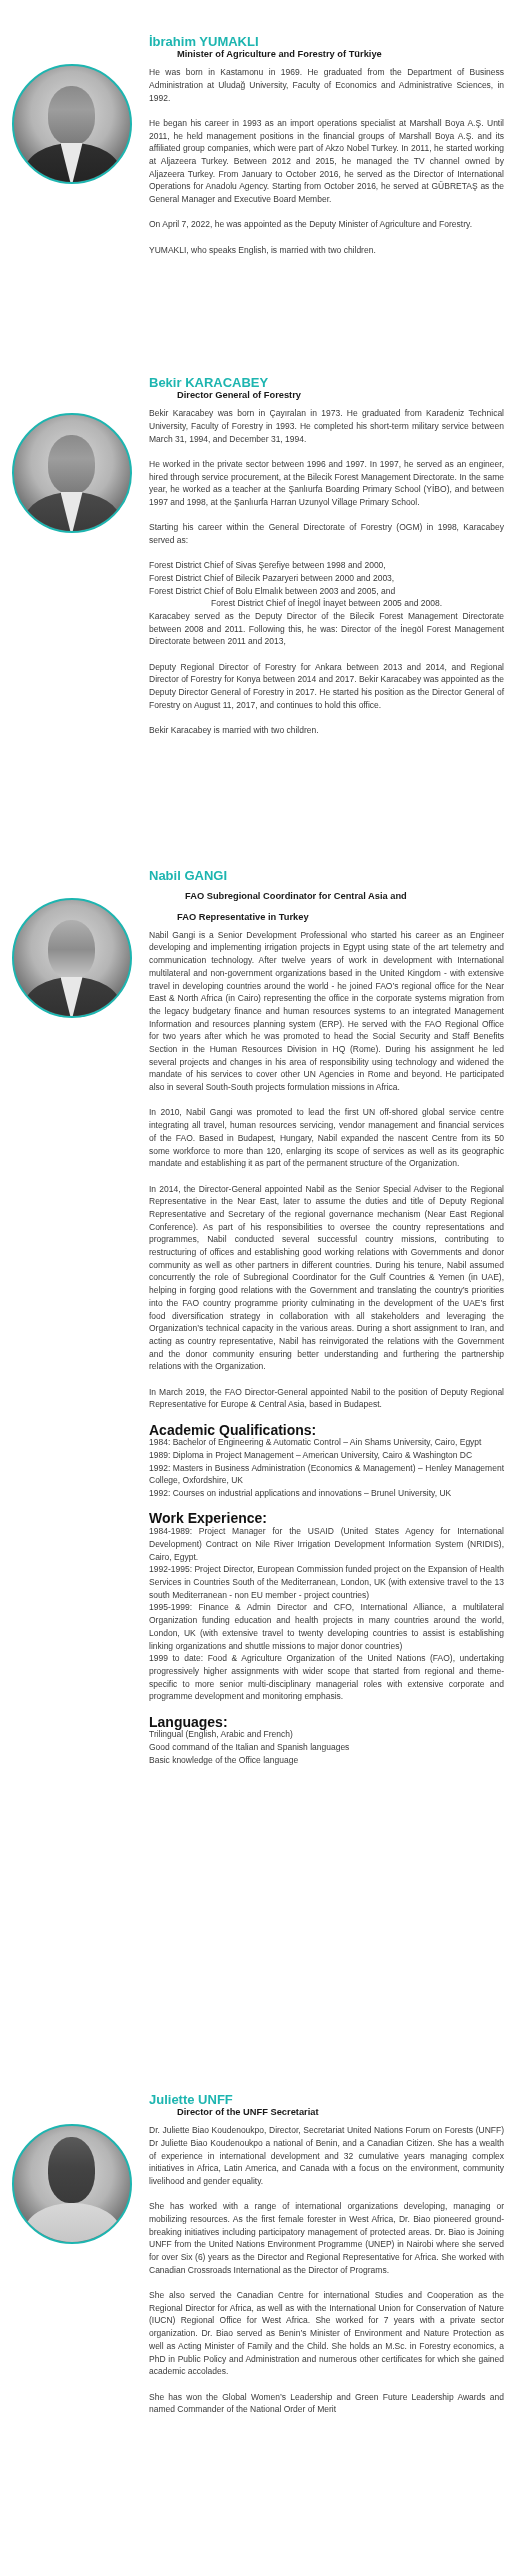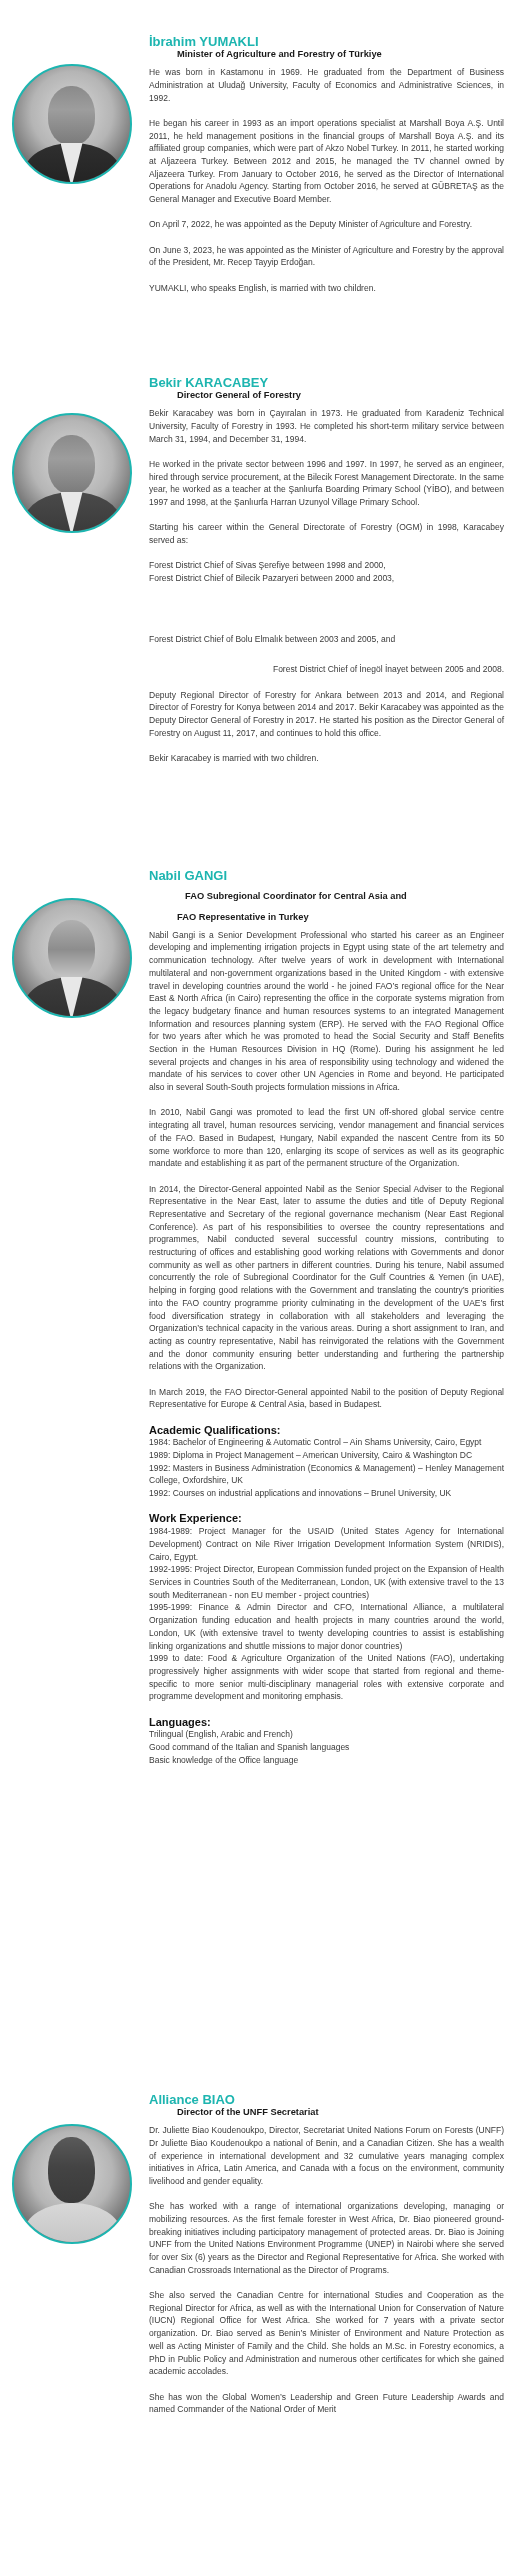--- a/index.html
+++ b/index.html
@@ -68,21 +68,21 @@
       padding-left: 28px;
     }
     .para {
       font-size: 8.5px;
       line-height: 12.7px;
       text-align: justify;
       margin: 0 0 12.6px 0;
       color: #3a3a3a;
     }
     .subhead {
-      font-size: 11px;
+      font-size: 14px;
       line-height: 12.7px;
       color: #111;
       margin: 0;
     }
     .list { margin: 0 0 12.6px 0; }
     .list .item {
       font-size: 8.5px;
       line-height: 12.7px;
       text-align: justify;
       color: #3a3a3a;
@@ -96,42 +96,42 @@
     <div class="head"></div>
     <div class="body-shape"></div>
     <div class="shirt"></div>
   </div>
   <div class="text-col" style="top:35px;">
     <h2 class="name" style="color: rgb(29, 181, 176);">İbrahim YUMAKLI</h2>
     <h3 class="role">Minister of Agriculture and Forestry of Türkiye</h3>
     <p class="para">He was born in Kastamonu in 1969. He graduated from the Department of Business Administration at Uludağ University, Faculty of Economics and Administrative Sciences, in 1992.</p>
     <p class="para">He began his career in 1993 as an import operations specialist at Marshall Boya A.Ş. Until 2011, he held management positions in the financial groups of Marshall Boya A.Ş. and its affiliated group companies, which were part of Akzo Nobel Turkey. In 2011, he started working at Aljazeera Turkey. Between 2012 and 2015, he managed the TV channel owned by Aljazeera Turkey. From January to October 2016, he served as the Director of International Operations for Anadolu Agency. Starting from October 2016, he served at GÜBRETAŞ as the General Manager and Executive Board Member.</p>
     <p class="para">On April 7, 2022, he was appointed as the Deputy Minister of Agriculture and Forestry.</p>
-    <p class="para">On June 3, 2023, he was appointed as the Minister of Agriculture and Forestry by the approval of the President, Mr. Recep Tayyip Erdoğan.</p>
     <p class="para">YUMAKLI, who speaks English, is married with two children.</p>
   </div>
 </section>
 
 <section class="bio" style="top:0;">
   <div class="photo" style="top: 413px; border-color: rgb(29, 181, 176);">
     <div class="head"></div>
     <div class="body-shape" style="background:linear-gradient(#4a4a4a,#333);"></div>
     <div class="shirt"></div>
   </div>
   <div class="text-col" style="top:376px;">
     <h2 class="name" style="color: rgb(29, 181, 176);">Bekir KARACABEY</h2>
     <h3 class="role">Director General of Forestry</h3>
     <p class="para">Bekir Karacabey was born in Çayıralan in 1973. He graduated from Karadeniz Technical University, Faculty of Forestry in 1993. He completed his short-term military service between March 31, 1994, and December 31, 1994.</p>
     <p class="para">He worked in the private sector between 1996 and 1997. In 1997, he served as an engineer, hired through service procurement, at the Bilecik Forest Management Directorate. In the same year, he worked as a teacher at the Şanlıurfa Boarding Primary School (YİBO), and between 1997 and 1998, at the Şanlıurfa Harran Uzunyol Village Primary School.</p>
     <p class="para">Starting his career within the General Directorate of Forestry (OGM) in 1998, Karacabey served as:</p>
     <div class="list">
       <div class="item" style="text-align:left;">Forest District Chief of Sivas Şerefiye between 1998 and 2000,</div>
       <div class="item" style="text-align:left;">Forest District Chief of Bilecik Pazaryeri between 2000 and 2003,</div>
-      <div class="item" style="text-align:left;margin-top:48px;">Forest District Chief of Bolu Elmalık between 2003 and 2005, and</div>
-      <div class="item" style="text-align:right;margin-top:18px;">Forest District Chief of İnegöl İnayet between 2005 and 2008.</div>
+      <div class="item" style="text-align:left;">Forest District Chief of Bolu Elmalık between 2003 and 2005, and</div>
+      <div class="item" style="text-align:center;">Forest District Chief of İnegöl İnayet between 2005 and 2008.</div>
+      <div class="item">Karacabey served as the Deputy Director of the Bilecik Forest Management Directorate between 2008 and 2011. Following this, he was: Director of the İnegöl Forest Management Directorate between 2011 and 2013,</div>
     </div>
     <p class="para">Deputy Regional Director of Forestry for Ankara between 2013 and 2014, and Regional Director of Forestry for Konya between 2014 and 2017. Bekir Karacabey was appointed as the Deputy Director General of Forestry in 2017. He started his position as the Director General of Forestry on August 11, 2017, and continues to hold this office.</p>
     <p class="para">Bekir Karacabey is married with two children.</p>
   </div>
 </section>
 
 <section class="bio" style="top:0;">
   <div class="photo" style="top: 898px; border-color: rgb(29, 181, 176);">
     <div class="head" style="background:linear-gradient(#b0b0b0,#8d8d8d 50%,#c8c8c8);"></div>
     <div class="body-shape" style="background:linear-gradient(#3d3d3d,#2a2a2a);"></div>
@@ -170,21 +170,21 @@
     </div>
   </div>
 </section>
 
 <section class="bio" style="top:0;">
   <div class="photo" style="top: 2124px; border-color: rgb(29, 181, 176);">
     <div class="head" style="top:11px;height:66px;background:linear-gradient(#5a5a5a,#444 45%,#3a3a3a);"></div>
     <div class="body-shape" style="background:linear-gradient(#d8d8d8,#bdbdbd);"></div>
   </div>
   <div class="text-col" style="top:2093px;">
-    <h2 class="name" style="color: rgb(29, 181, 176);">Alliance BIAO</h2>
+    <h2 class="name" style="color: rgb(29, 181, 176);">Juliette UNFF</h2>
     <h3 class="role">Director of the UNFF Secretariat</h3>
     <p class="para">Dr. Juliette Biao Koudenoukpo, Director, Secretariat United Nations Forum on Forests (UNFF) Dr Juliette Biao Koudenoukpo a national of Benin, and a Canadian Citizen. She has a wealth of experience in international development and 32 cumulative years managing complex initiatives in Africa, Latin America, and Canada with a focus on the environment, community livelihood and gender equality.</p>
     <p class="para">She has worked with a range of international organizations developing, managing or mobilizing resources. As the first female forester in West Africa, Dr. Biao pioneered ground-breaking initiatives including participatory management of protected areas. Dr. Biao is Joining UNFF from the United Nations Environment Programme (UNEP) in Nairobi where she served for over Six (6) years as the Director and Regional Representative for Africa. She worked with Canadian Crossroads International as the Director of Programs.</p>
     <p class="para">She also served the Canadian Centre for international Studies and Cooperation as the Regional Director for Africa, as well as with the International Union for Conservation of Nature (IUCN) Regional Office for West Africa. She worked for 7 years with a private sector organization. Dr. Biao served as Benin’s Minister of Environment and Nature Protection as well as Acting Minister of Family and the Child. She holds an M.Sc. in Forestry economics, a PhD in Public Policy and Administration and numerous other certificates for which she gained academic accolades.</p>
     <p class="para">She has won the Global Women’s Leadership and Green Future Leadership Awards and named Commander of the National Order of Merit</p>
   </div>
 </section>
 
 
 </body></html>

